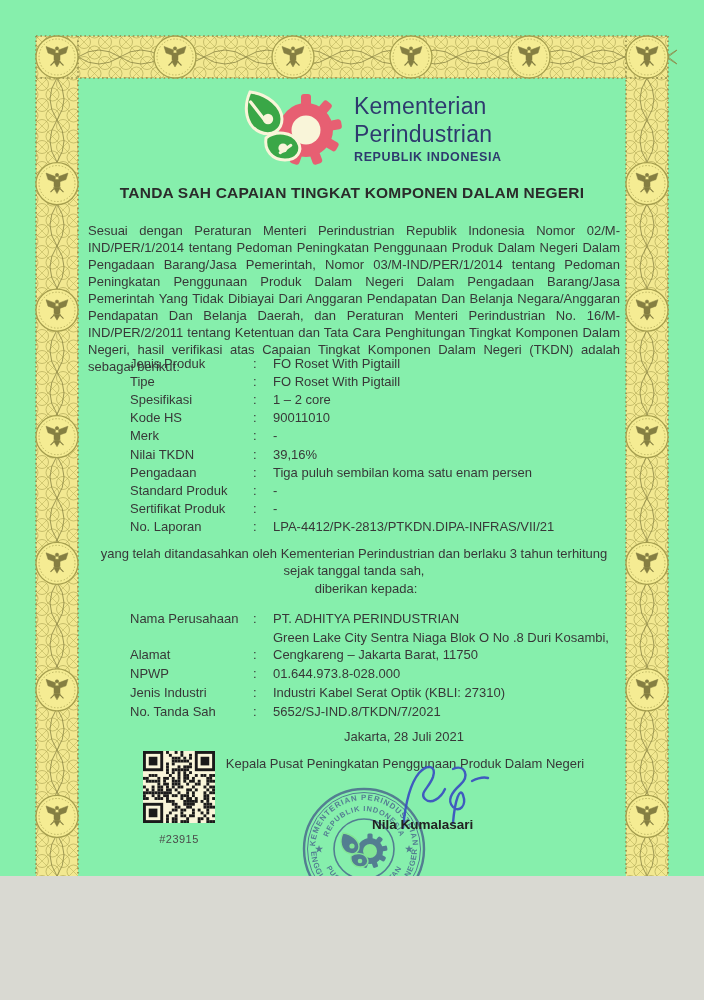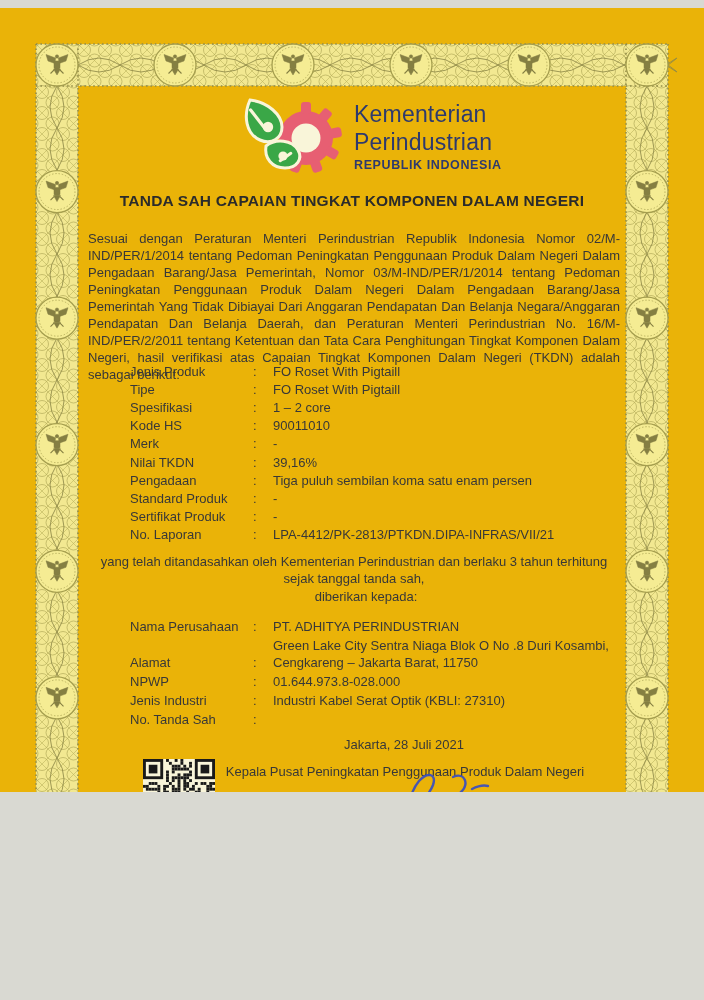--- a/index.html
+++ b/index.html
@@ -1,18 +1,18 @@
 <!DOCTYPE html>
 <html><head>
 <meta charset="utf-8">
 <style>
   html,body{margin:0;padding:0;background:#d9d9d2;}
   .page{
-    position:relative;width:704px;height:784px;margin:8px auto;
-    background:#eab308;overflow:hidden;
+    position:relative;width:704px;height:876px;margin:0 auto;
+    background:#86efac;overflow:hidden;
     font-family:"Liberation Sans",sans-serif;color:#333;
   }
   svg.layer{position:absolute;left:0;top:0;}
   
   .logo-svg{position:absolute;left:244px;top:88px;width:104px;height:86px;}
   .ministry{position:absolute;left:354px;top:92px;line-height:1;}
   .ministry .l1,.ministry .l2{font-size:23px;color:#2e3a6e;letter-spacing:.2px;line-height:28px;}
   .ministry .l3{font-size:12.5px;font-weight:bold;color:#2e3a6e;letter-spacing:.6px;margin-top:3px;}
   
   .title{position:absolute;left:0;right:0;top:184px;text-align:center;
@@ -235,20 +235,21 @@
         <span class="val">01.644.973.8-028.000</span>
       </div>
     <div class="row">
         <span class="lbl">Jenis Industri</span>
         <span class="sep">:</span>
         <span class="val">Industri Kabel Serat Optik (KBLI: 27310)</span>
       </div>
     <div class="row">
         <span class="lbl">No. Tanda Sah</span>
         <span class="sep">:</span>
+        <span class="val">5652/SJ-IND.8/TKDN/7/2021</span>
       </div>
   </div>
 
   <div class="date-line">Jakarta, 28 Juli 2021</div>
   <div class="signer-title">Kepala Pusat Peningkatan Penggunaan Produk Dalam Negeri</div>
 
   <div class="qr-wrap">
     <svg id="qr-svg" width="72" height="72">
         <rect width="72" height="72" fill="#f9f5d9"></rect>
         <rect x="23.04" y="0.00" width="2.88" height="2.88" fill="#1a1a1a"></rect>

